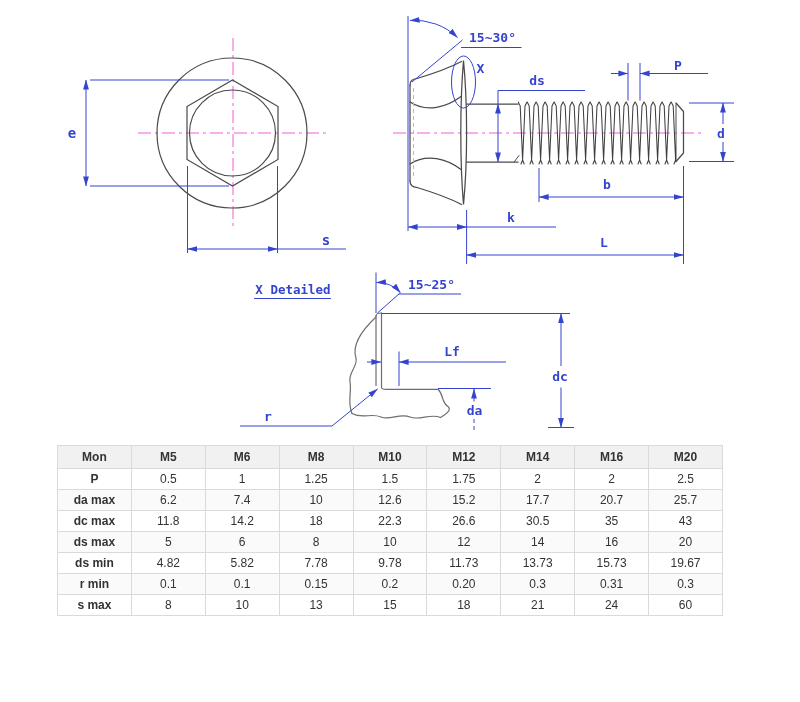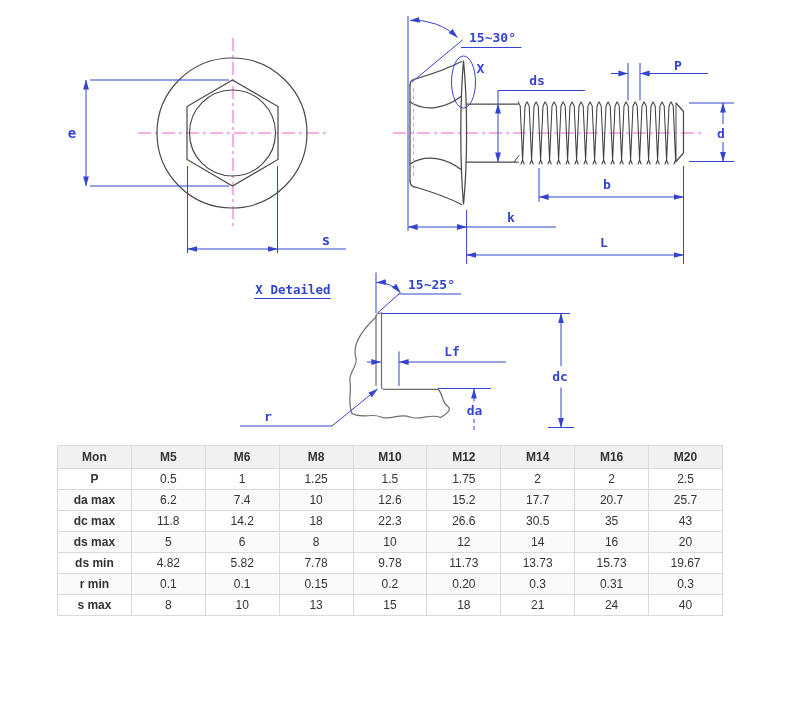--- a/index.html
+++ b/index.html
@@ -232,18 +232,18 @@
     </tr>
     <tr>
       <td>s max</td>
       <td>8</td>
       <td>10</td>
       <td>13</td>
       <td>15</td>
       <td>18</td>
       <td>21</td>
       <td>24</td>
-      <td>40</td>
+      <td>60</td>
     </tr>
   </tbody>
 </table>
 
 </div>
 
 </body></html>

